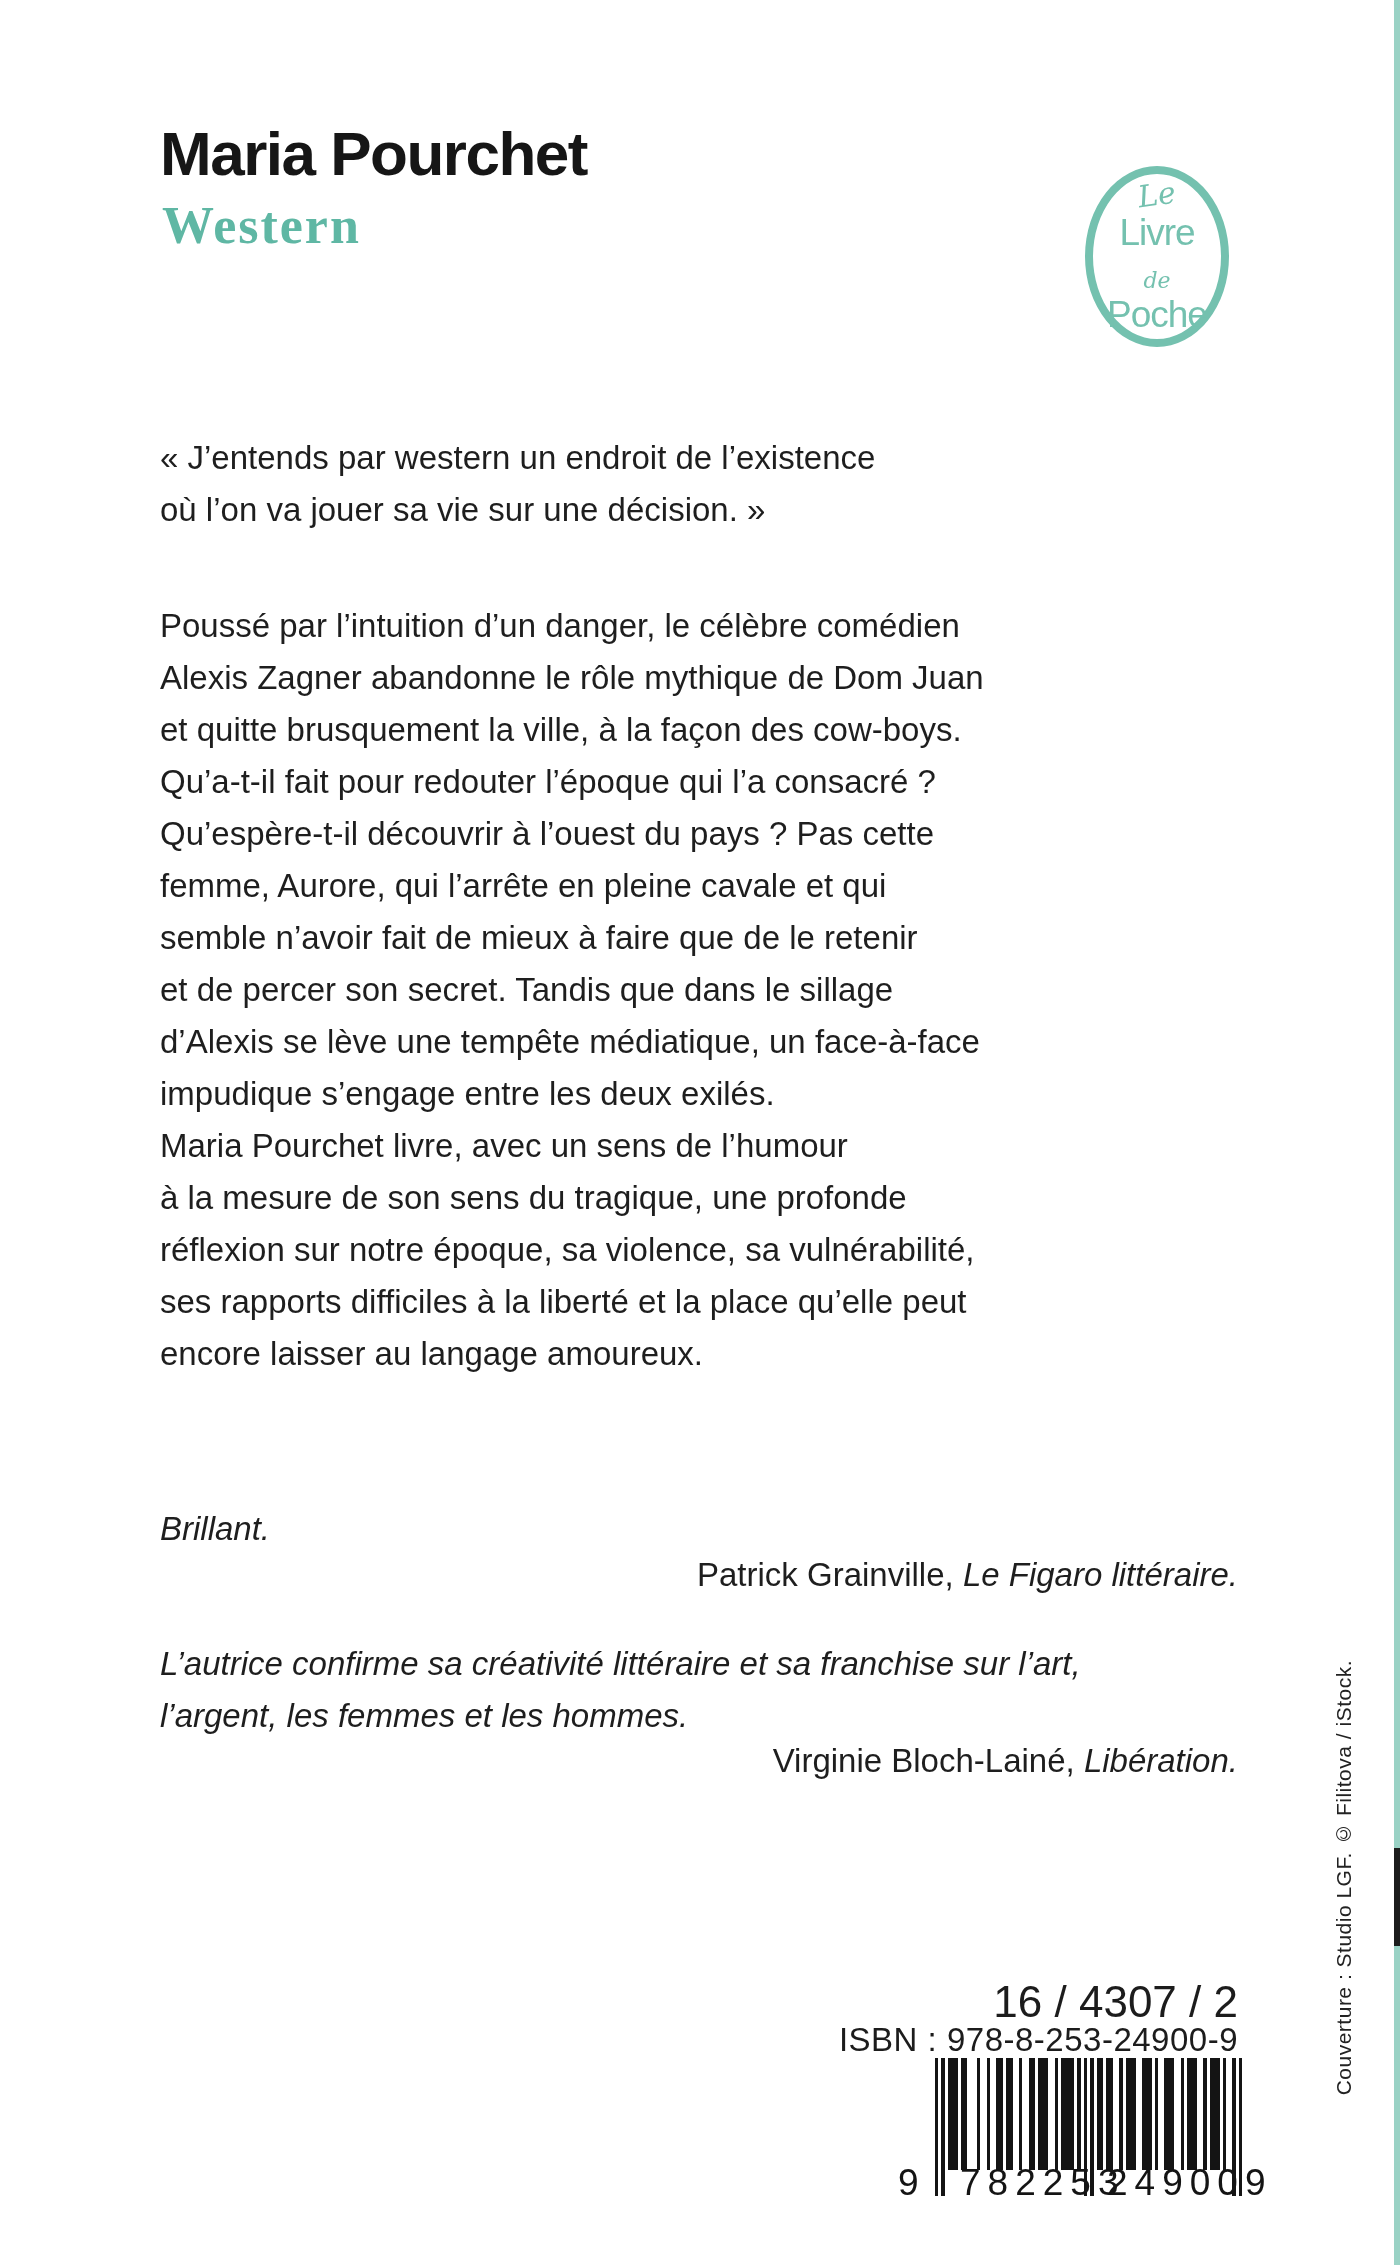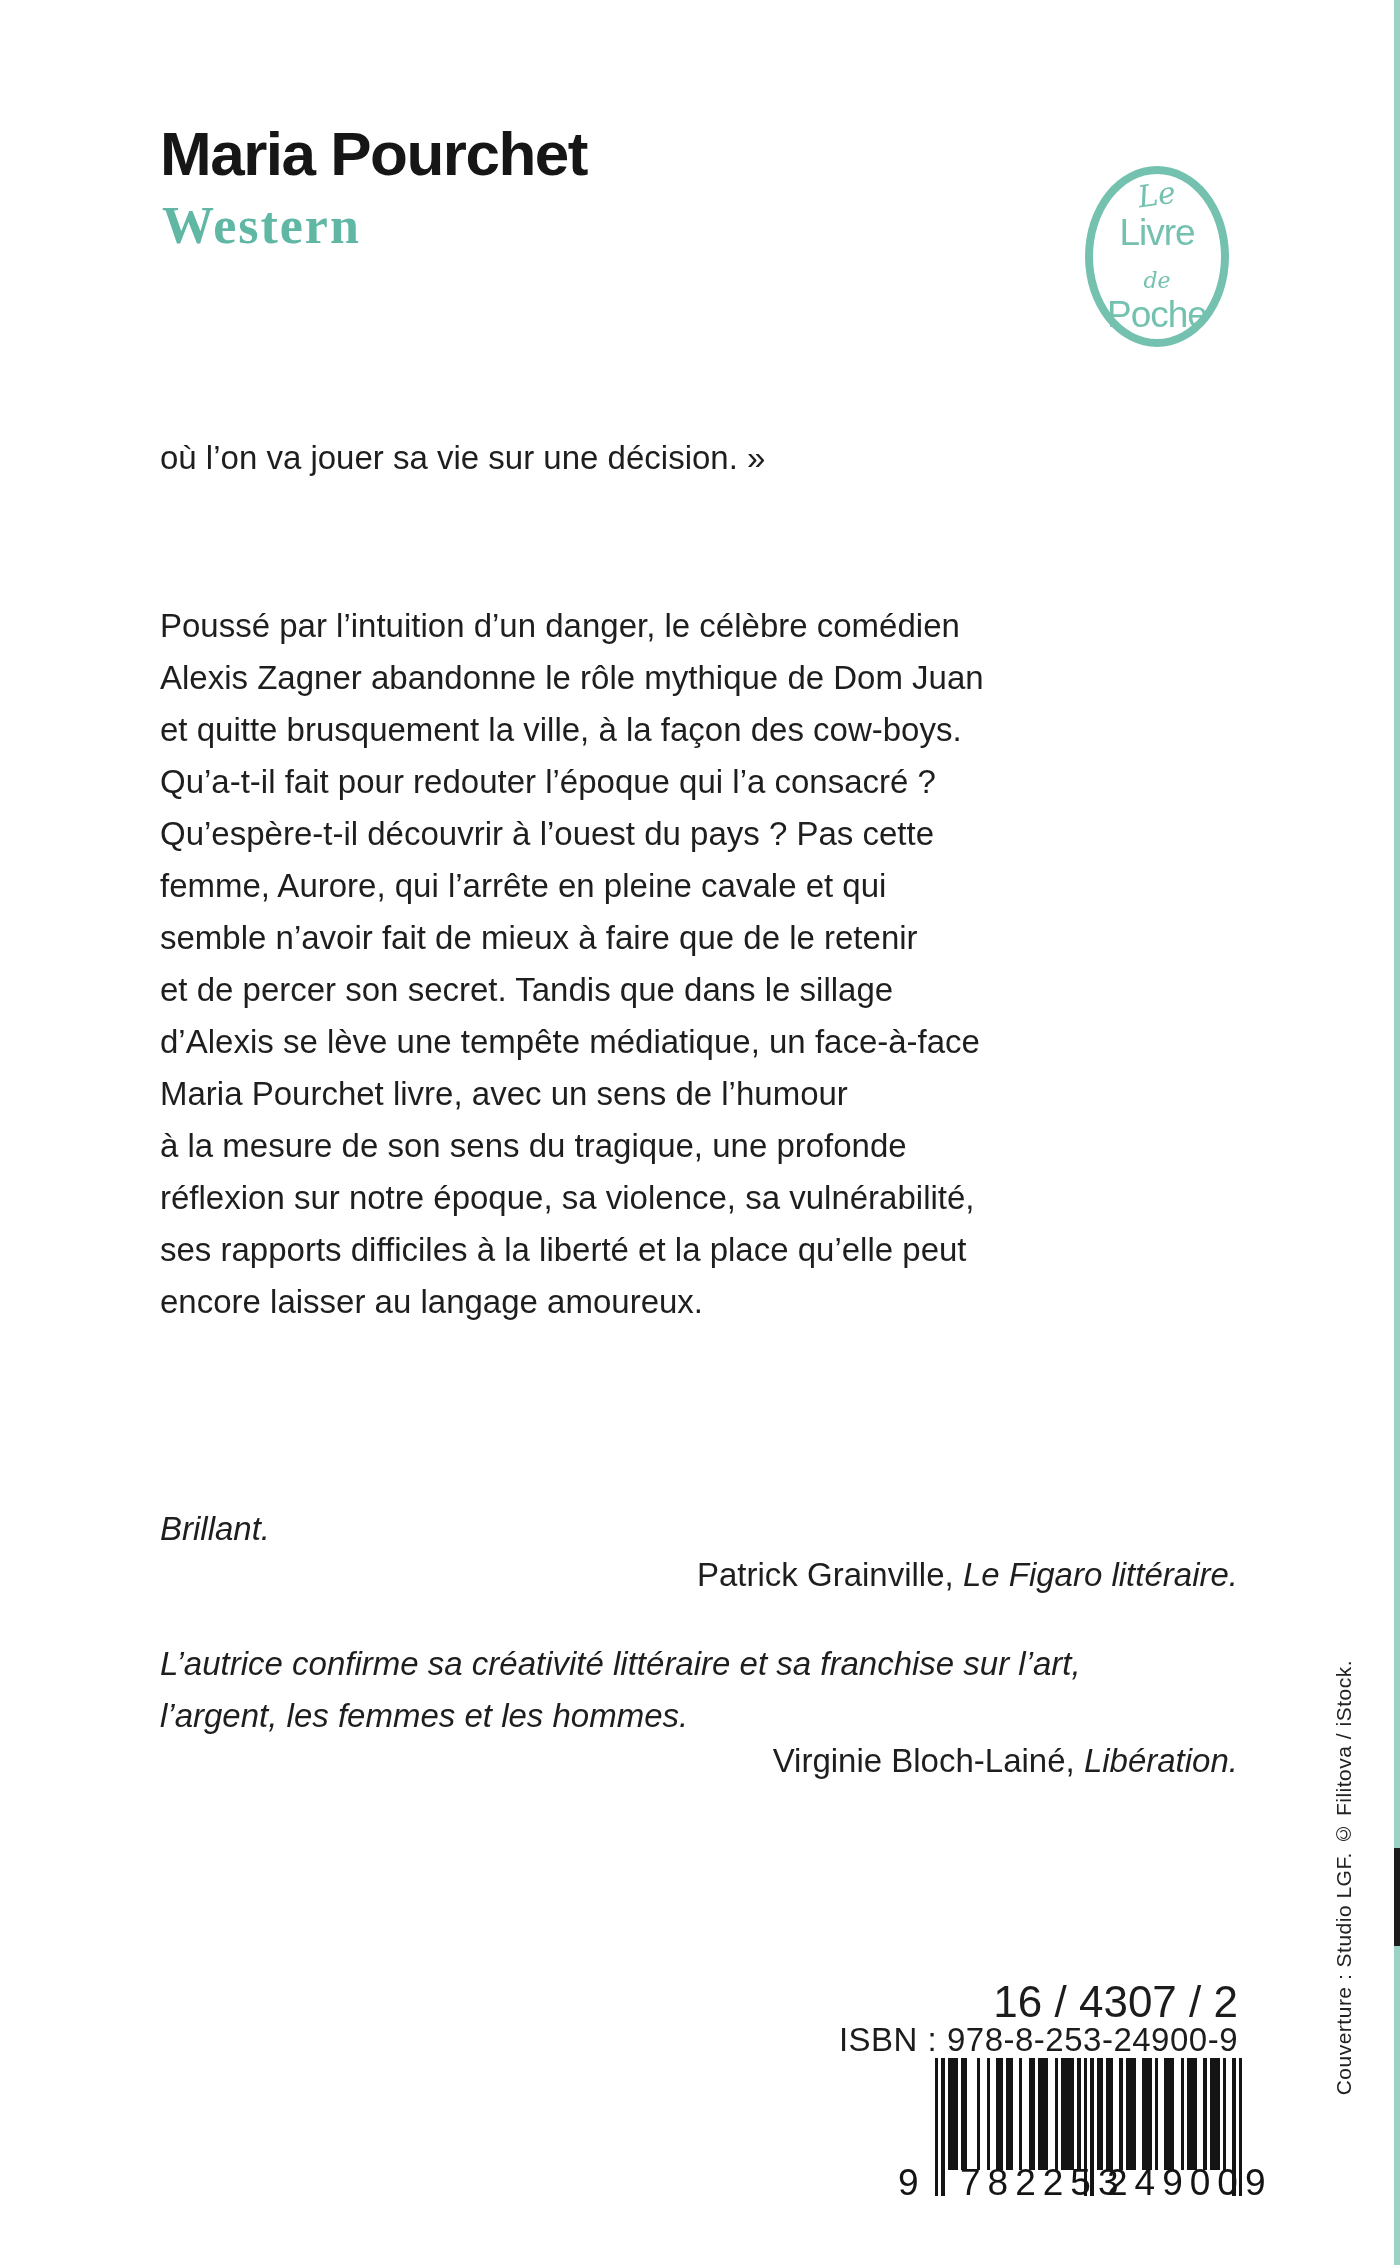--- a/index.html
+++ b/index.html
@@ -77,33 +77,35 @@
   <div class="book-title">Western</div>
 
   <div class="logo">
     <span class="le">Le</span>
     <span class="livre">Livre</span>
     <span class="de">de</span>
     <span class="poche">Poche</span>
   </div>
 
   <div class="epigraph">
+    <div>« J’entends par western un endroit de l’existence</div>
     <div>où l’on va jouer sa vie sur une décision. »</div>
   </div>
 
   <div class="blurb">
     <div>Poussé par l’intuition d’un danger, le célèbre comédien</div>
     <div>Alexis Zagner abandonne le rôle mythique de Dom Juan</div>
     <div>et quitte brusquement la ville, à la façon des cow-boys.</div>
     <div>Qu’a-t-il fait pour redouter l’époque qui l’a consacré ?</div>
     <div>Qu’espère-t-il découvrir à l’ouest du pays ? Pas cette</div>
     <div>femme, Aurore, qui l’arrête en pleine cavale et qui</div>
     <div>semble n’avoir fait de mieux à faire que de le retenir</div>
     <div>et de percer son secret. Tandis que dans le sillage</div>
     <div>d’Alexis se lève une tempête médiatique, un face-à-face</div>
+    <div>impudique s’engage entre les deux exilés.</div>
     <div>Maria Pourchet livre, avec un sens de l’humour</div>
     <div>à la mesure de son sens du tragique, une profonde</div>
     <div>réflexion sur notre époque, sa violence, sa vulnérabilité,</div>
     <div>ses rapports difficiles à la liberté et la place qu’elle peut</div>
     <div>encore laisser au langage amoureux.</div>
   </div>
 
   <div class="review-quote rq1">Brillant.</div>
   <div class="attribution attr1"><span>Patrick Grainville, </span><span class="src">Le Figaro littéraire.</span></div>
 

